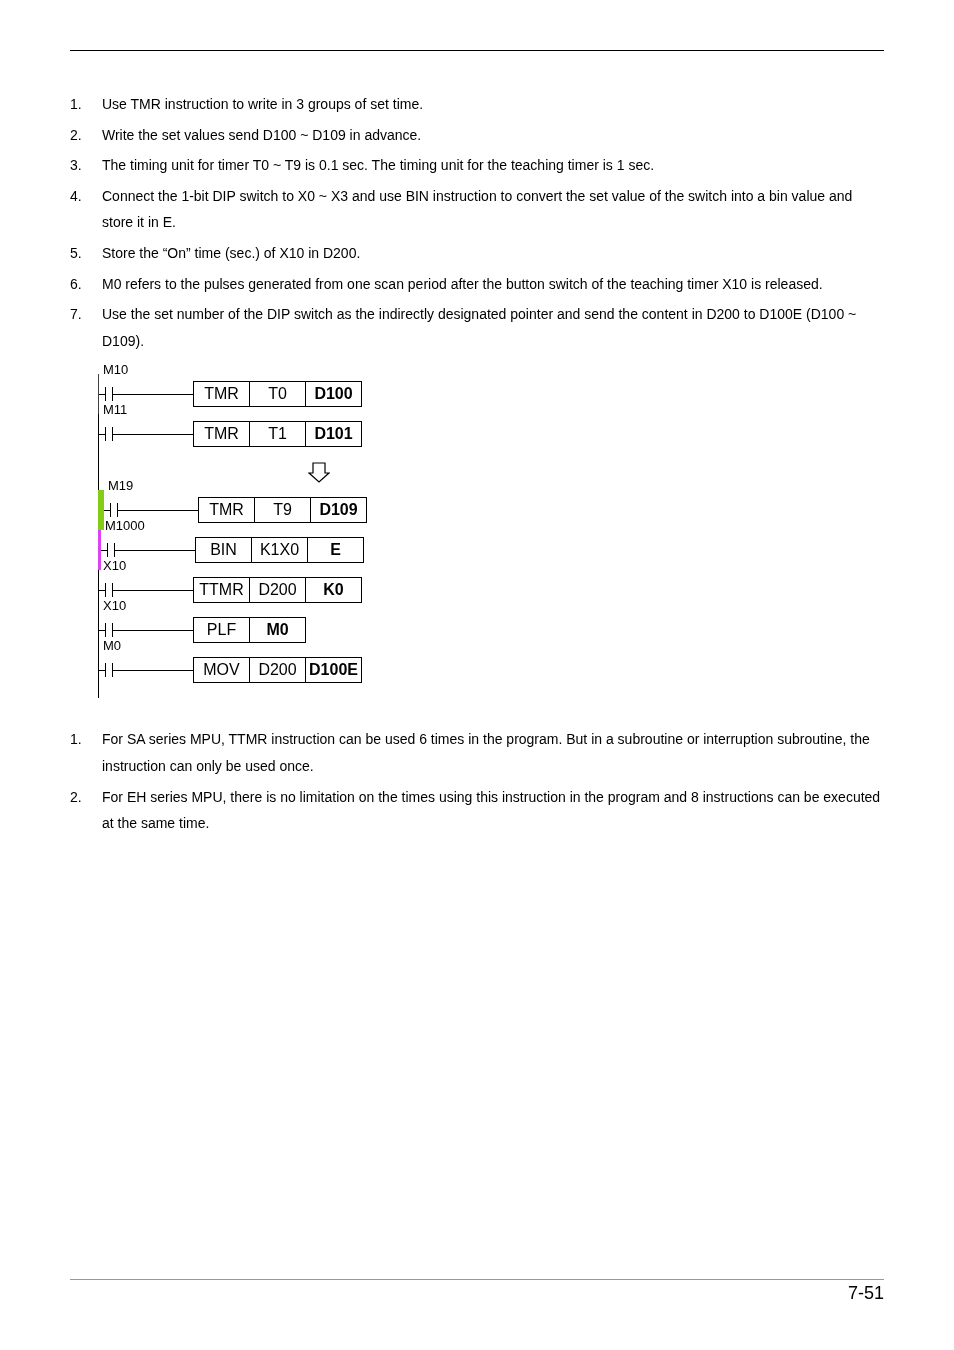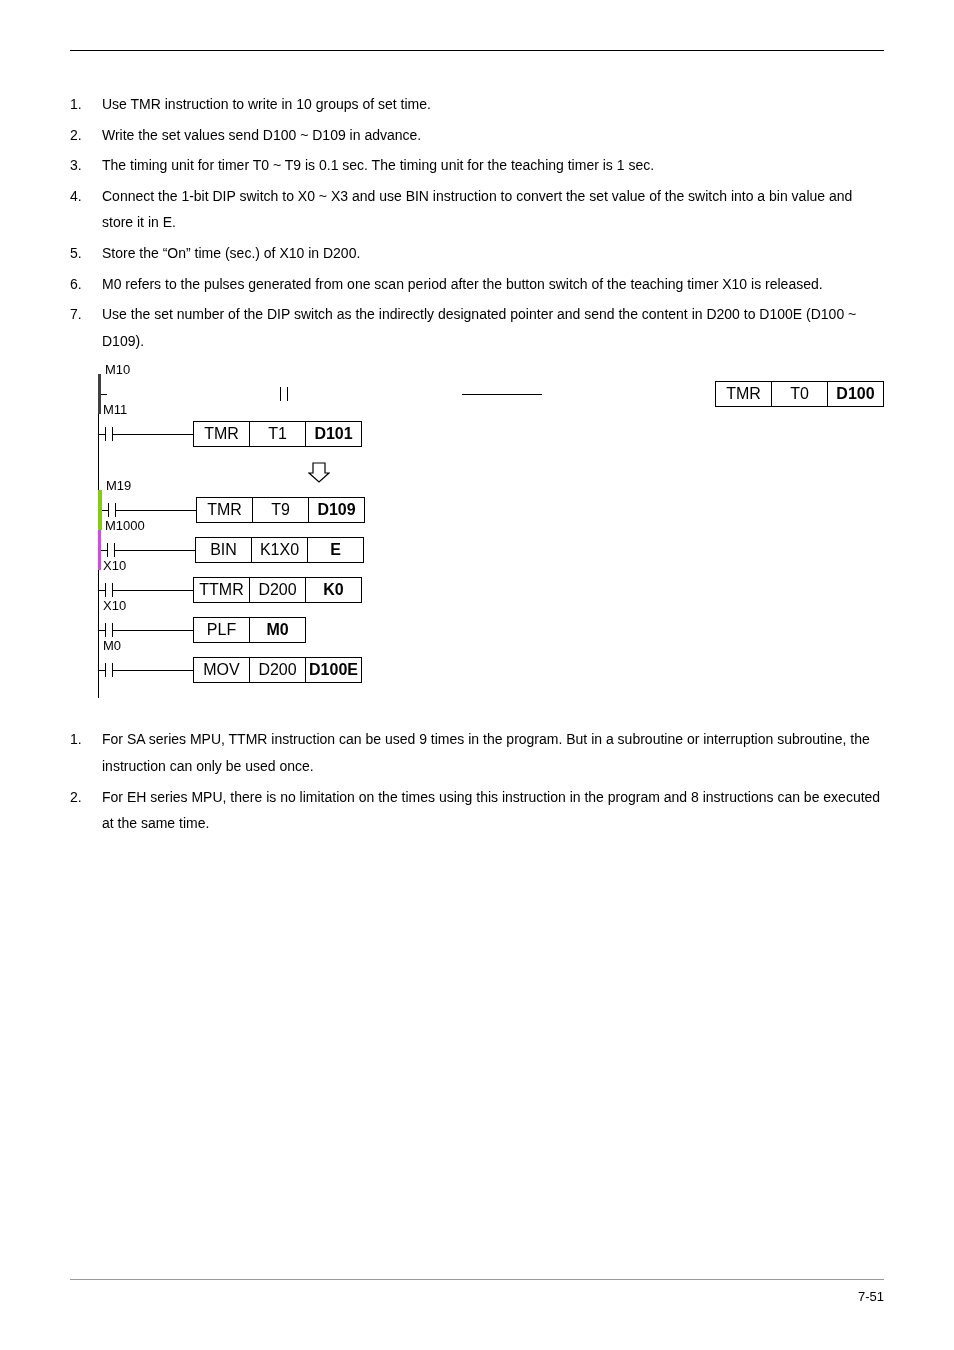--- a/index.html
+++ b/index.html
@@ -88,39 +88,39 @@
     display:flex;
     align-items:center;
     justify-content:center;
     width: 340px;
     position: relative;
   }
   .page-num {
     position: absolute;
     bottom: 40px;
     right: 70px;
-    font-size: 13px;
+    font-size: 18px;
   }
   .hr-bottom {
     position: absolute;
     bottom: 70px;
     left: 70px;
     right: 70px;
     border-top: 1px solid #999;
   }
 </style>
 </head>
 <body>
 
 <div class="hr-top"></div>
 
 <div class="list">
   <div class="list-item">
     <div class="list-num">1.</div>
-    <div class="list-text">Use TMR instruction to write in 10 groups of set time.</div>
+    <div class="list-text">Use TMR instruction to write in 3 groups of set time.</div>
   </div>
   <div class="list-item">
     <div class="list-num">2.</div>
     <div class="list-text">Write the set values send D100 ~ D109 in advance.</div>
   </div>
   <div class="list-item">
     <div class="list-num">3.</div>
     <div class="list-text">The timing unit for timer T0 ~ T9 is 0.1 sec. The timing unit for the teaching timer is 1 sec.</div>
   </div>
   <div class="list-item">
@@ -136,21 +136,21 @@
     <div class="list-text">M0 refers to the pulses generated from one scan period after the button switch of the teaching timer X10 is released.</div>
   </div>
   <div class="list-item">
     <div class="list-num">7.</div>
     <div class="list-text">Use the set number of the DIP switch as the indirectly designated pointer and send the content in D200 to D100E (D100 ~ D109).</div>
   </div>
 </div>
 
 <div class="ladder">
 
-  <div class="rung" style="border-left:3px solid #404040;justify-content:space-between;">
+  <div class="rung" style="border-left:1px solid #404040;">
     <span class="rung-label">M10</span>
     <div class="h-line"></div>
     <div class="contact">
         <span class="bar"></span>
         <span style="width:6px"></span>
         <span class="bar"></span>
       </div>
     <div class="h-long"></div>
     <div class="box-row">
       <div class="box-cell">TMR</div>
@@ -174,21 +174,21 @@
       <div class="box-cell">D101</div>
     </div>
   </div>
 
   <div class="gap-row" style="border-left:1px solid #000;">
     <svg width="22" height="22" style="margin-left:100px;">
       <path d="M 5 2 L 17 2 L 17 12 L 21 12 L 11 21 L 1 12 L 5 12 Z" fill="none" stroke="#000" stroke-width="1.2"></path>
     </svg>
   </div>
 
-  <div class="rung" style="border-left:4px solid #84cc16;">
+  <div class="rung" style="border-left:6px solid #84cc16;">
     <span class="rung-label">M19</span>
     <div class="h-line"></div>
     <div class="contact">
         <span class="bar"></span>
         <span style="width:6px"></span>
         <span class="bar"></span>
       </div>
     <div class="h-long"></div>
     <div class="box-row">
       <div class="box-cell">TMR</div>
@@ -259,21 +259,21 @@
       <div class="box-cell">D100E</div>
     </div>
   </div>
   <div style="border-left:1px solid #000;height:8px;"></div>
 
 </div>
 
 <div class="list">
   <div class="list-item">
     <div class="list-num">1.</div>
-    <div class="list-text">For SA series MPU, TTMR instruction can be used 9 times in the program. But in a subroutine or interruption subroutine, the instruction can only be used once.</div>
+    <div class="list-text">For SA series MPU, TTMR instruction can be used 6 times in the program. But in a subroutine or interruption subroutine, the instruction can only be used once.</div>
   </div>
   <div class="list-item">
     <div class="list-num">2.</div>
     <div class="list-text">For EH series MPU, there is no limitation on the times using this instruction in the program and 8 instructions can be executed at the same time.</div>
   </div>
 </div>
 
 <div class="hr-bottom"></div>
 <div class="page-num">7-51</div>
 

